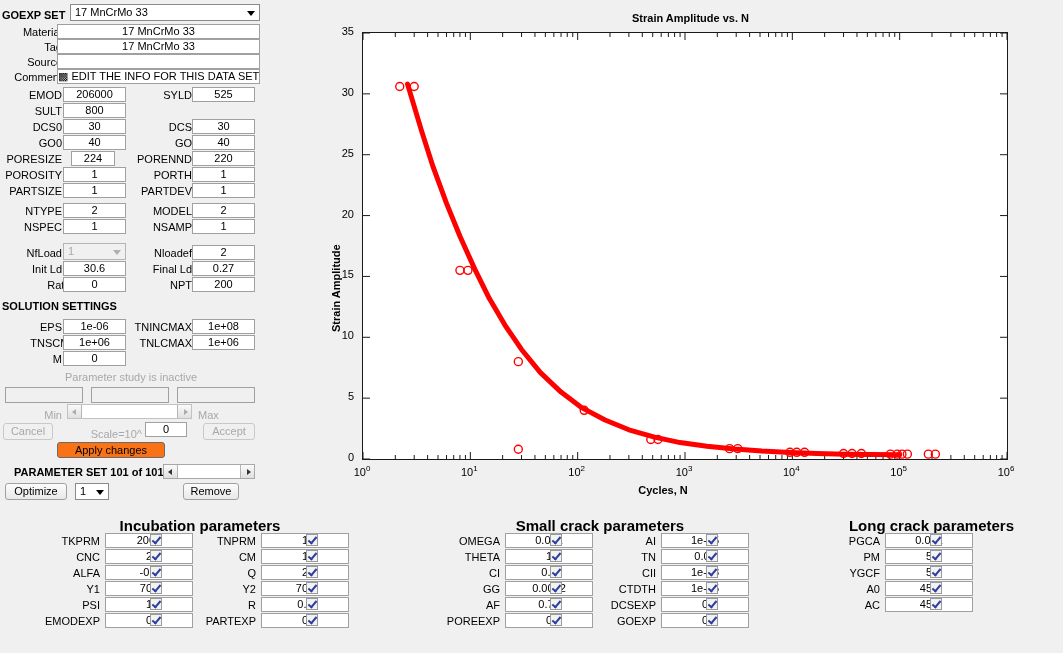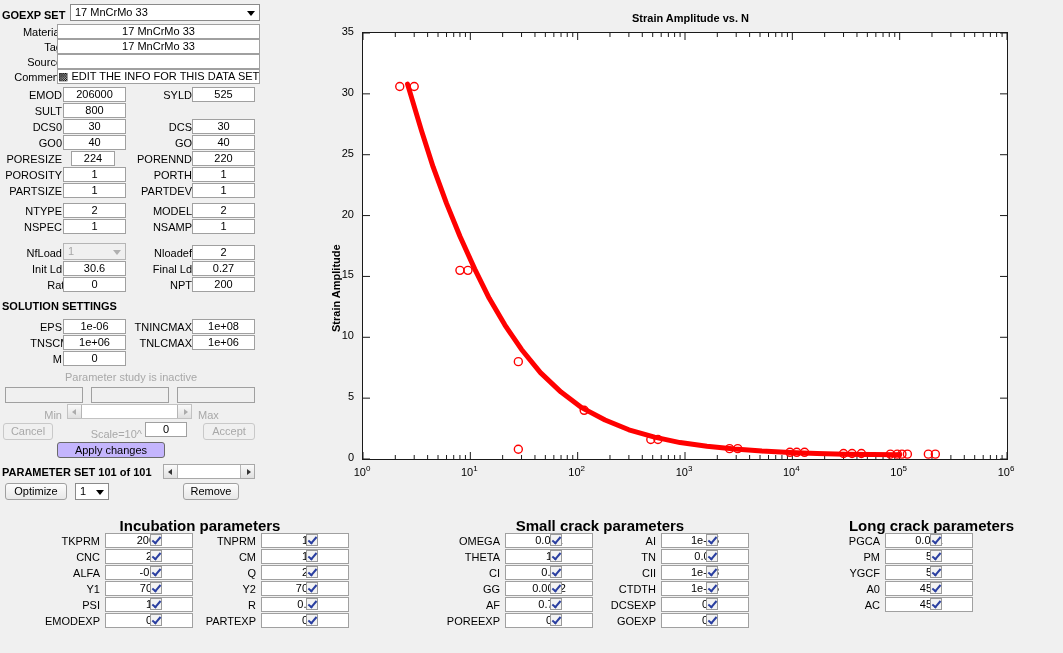--- a/index.html
+++ b/index.html
@@ -41,21 +41,21 @@
   .combo.dis .arr { border-top-color: #b0b0b0; }
   .btn {
     border: 1px solid #a0a0a0; border-radius: 3px;
     background: linear-gradient(#fcfcfc, #e8e8e8);
     font-size: 11px; text-align: center; color: #000;
     line-height: 15px; height: 17px; box-sizing: border-box;
     white-space: nowrap; cursor: default;
   }
   .btn.dis { color: #a8a8a8; background: #f0f0f0; border-color: #c9c9c9; }
   .btn.green {
-    background: #c4b5fd; border: 1px solid #6a6a6a;
+    background: #f97316; border: 1px solid #6a6a6a;
     font-size: 11px; color: #000;
   }
   .hdr { font-size: 11px; font-weight: bold; color: #000; }
   .chk {
     width: 12px; height: 12px; box-sizing: border-box;
     border: 1px solid #9a9a9a; background: #f3f3f3;
     position: relative;
   }
   .chk::after {
     content: ""; position: absolute;
@@ -250,21 +250,21 @@
 
     <div class="btn dis" style="position:absolute;left:3px;top:423px;width:50px;">Cancel</div>
     <div class="lbl" style="position:absolute;left:62px;top:427px;width:80px;color:#a8a8a8;">Scale=10^</div>
     <div class="fld" style="position:absolute;left:145px;top:422px;width:42px;">0</div>
     <div class="btn dis" style="position:absolute;left:203px;top:423px;width:52px;">Accept</div>
 
     <div class="btn green" style="position:absolute;left:57px;top:442px;width:108px;height:16px;line-height:14px;">Apply changes</div>
   </div>
 
   <div>
-    <div class="hdr" style="position:absolute;left:2px;top:466px;">PARAMETER SET 101 of 101</div>
+    <div class="hdr" style="position:absolute;left:14px;top:466px;">PARAMETER SET 101 of 101</div>
     <div class="sbar" style="position:absolute;left:163px;top:464px;width:92px;height:15px;">
       <div class="sb-btn l">
           <i></i>
         </div>
       <div class="sb-track"></div>
       <div class="sb-btn r">
           <i></i>
         </div>
     </div>
     <div class="btn" style="position:absolute;left:5px;top:483px;width:62px;">Optimize</div>
@@ -272,20 +272,21 @@
       <span>1</span>
       <span class="arr"></span>
     </div>
     <div class="btn" style="position:absolute;left:183px;top:483px;width:56px;">Remove</div>
   </div>
 
   <div id="chart">
     <div class="chart-title">Strain Amplitude vs. N</div>
 
     <div class="ylab" style="left:12px;top:330px;">Strain Amplitude</div>
+    <div class="xlab" style="left:0;top:482px;width:690px;text-align:center;">Cycles, N</div>
 
     <div class="plot">
       <svg id="plot-svg" width="644" height="426" viewBox="0 0 644 426" style="position:absolute;left:0;top:0;">
           <line x1="0" y1="426" x2="0" y2="419" stroke="#1a1a1a" stroke-width="1"></line>
           <line x1="0" y1="0" x2="0" y2="7" stroke="#1a1a1a" stroke-width="1"></line>
           <line x1="32.31055286793398" y1="426" x2="32.31055286793398" y2="422" stroke="#1a1a1a" stroke-width="1"></line>
           <line x1="32.31055286793398" y1="0" x2="32.31055286793398" y2="4" stroke="#1a1a1a" stroke-width="1"></line>
           <line x1="51.211014673243774" y1="426" x2="51.211014673243774" y2="422" stroke="#1a1a1a" stroke-width="1"></line>
           <line x1="51.211014673243774" y1="0" x2="51.211014673243774" y2="4" stroke="#1a1a1a" stroke-width="1"></line>
           <line x1="64.62110573586796" y1="426" x2="64.62110573586796" y2="422" stroke="#1a1a1a" stroke-width="1"></line>

